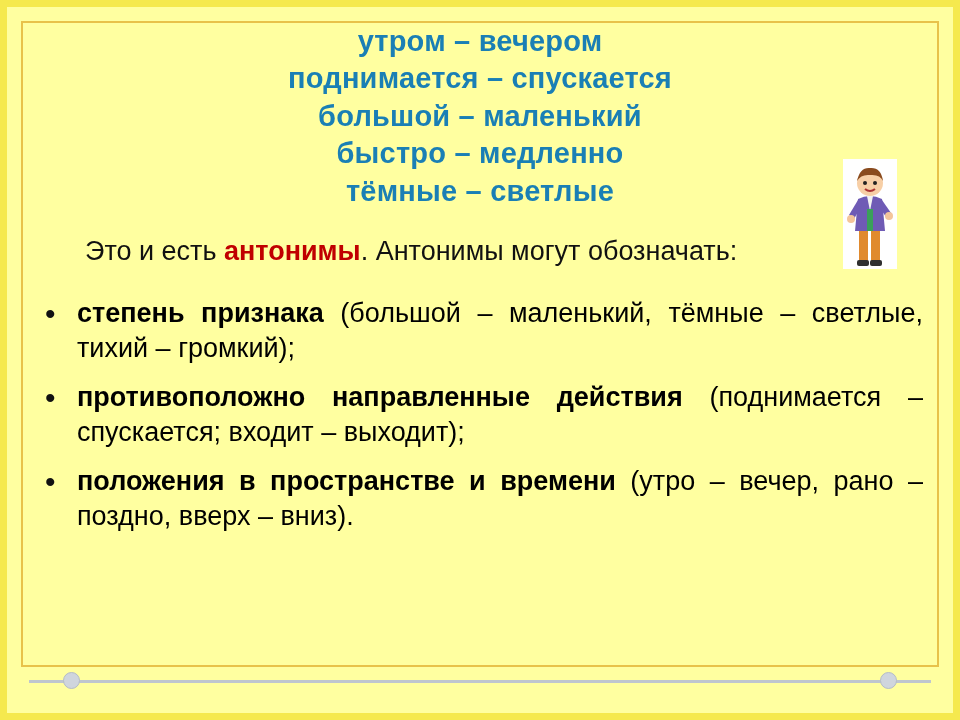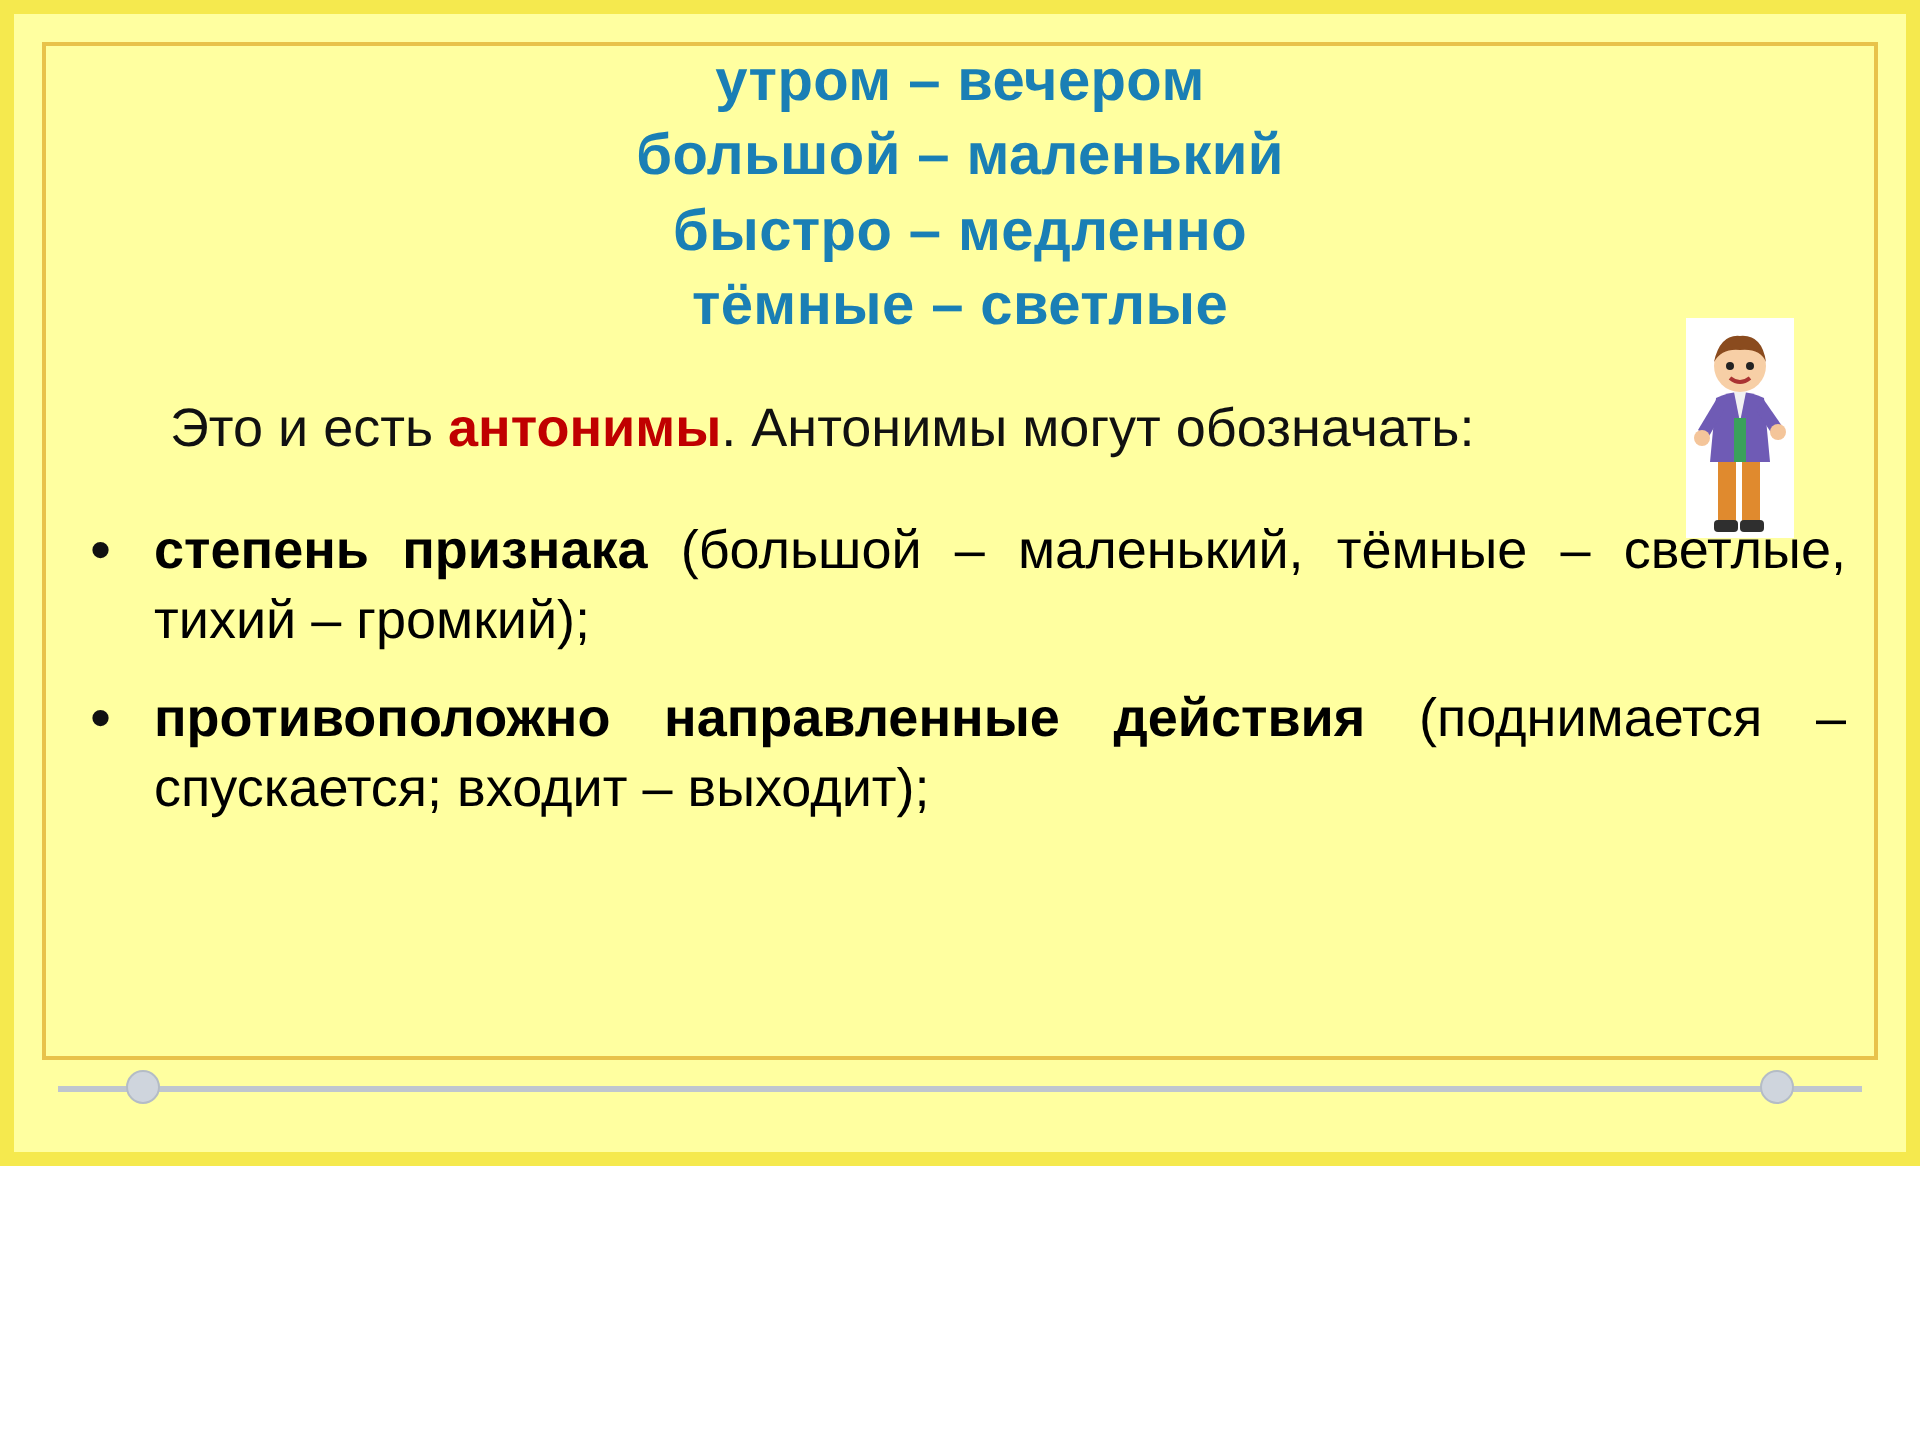--- a/index.html
+++ b/index.html
@@ -10,21 +10,21 @@
     width: 960px;
     height: 720px;
     background: #ffffff;
     font-family: "Liberation Sans", sans-serif;
     overflow: hidden;
   }
   .slide {
     position: relative;
     box-sizing: border-box;
     width: 960px;
-    height: 583px;
+    height: 720px;
     background: #ffffa0;
     border: 7px solid #f5e94e;
     padding: 0;
   }
   .inner-frame {
     position: absolute;
     left: 14px;
     top: 14px;
     right: 14px;
     bottom: 46px;
@@ -123,30 +123,32 @@
 <body>
 
 <div class="slide">
 
   <div class="inner-frame"></div>
 
   <div class="content">
 
     <div class="pairs">
       <div>утром – вечером</div>
+      <div>поднимается – спускается</div>
       <div>большой – маленький</div>
       <div>быстро –  медленно</div>
       <div>тёмные – светлые</div>
     </div>
 
     <p class="para"><span>Это и есть </span><span class="hl">антонимы</span><span>. Антонимы могут обозначать:</span></p>
 
     <ul class="list">
       <li><b>степень признака</b><span> (большой – маленький, тёмные – светлые,  тихий – громкий);</span></li>
       <li><b>противоположно направленные действия</b><span> (поднимается – спускается;  входит – выходит);</span></li>
+      <li><b>положения в пространстве и времени</b><span> (утро – вечер,  рано – поздно,  вверх –  вниз).</span></li>
     </ul>
 
   </div>
 
   <svg class="boy" viewBox="0 0 54 110">
     <rect x="0" y="0" width="54" height="110" fill="#ffffff"></rect>
 
     <rect x="16" y="70" width="9" height="34" fill="#e08a2e"></rect>
     <rect x="28" y="70" width="9" height="34" fill="#e08a2e"></rect>
     <rect x="14" y="101" width="12" height="6" rx="2" fill="#2f2f2f"></rect>

